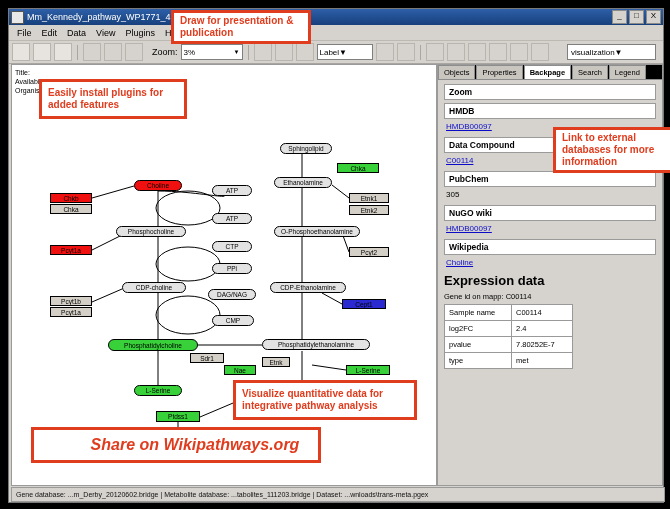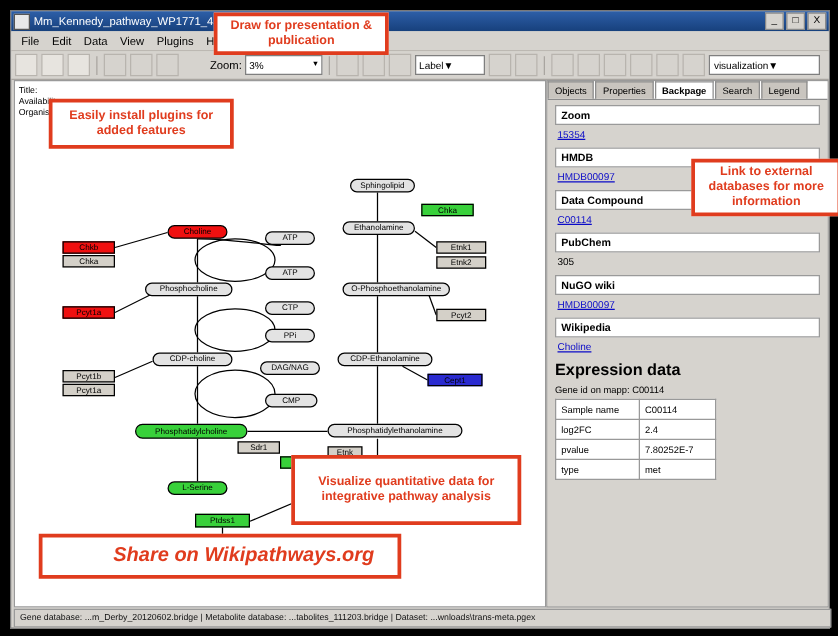--- a/index.html
+++ b/index.html
@@ -14,21 +14,21 @@
   .tb-btn{width:13px;height:12px;background:#d6d3ce;border:1px solid #8a8a8a;font-size:8px;line-height:10px;text-align:center;color:#000;}
 
   
   .menubar{height:15px;background:#d6d3ce;display:flex;align-items:center;font-size:9px;padding-left:3px;border-bottom:1px solid #bcb8b2;}
   .menubar span{padding:1px 5px;}
 
   
   .toolbar{height:22px;background:#d6d3ce;display:flex;align-items:center;padding:0 3px;gap:3px;border-bottom:1px solid #a9a5a0;}
   .tbtn{width:16px;height:16px;background:#d6d3ce;border:1px solid #b8b4ae;display:inline-block;}
   .tbtn.c1{background:#e7e4df;}
-  .zoomlbl{font-size:9px;margin-left:22px;}
+  .zoomlbl{font-size:9px;margin-left:6px;}
   .zoombox{width:58px;height:14px;background:#fff;border:1px solid #7f7f7f;font-size:8px;padding-left:2px;display:flex;align-items:center;}
   .zoombox .arr{margin-left:auto;font-size:6px;padding-right:2px;}
   .sep{width:1px;height:15px;background:#a9a5a0;margin:0 2px;}
   .labelbox{width:52px;height:14px;background:#fff;border:1px solid #7f7f7f;font-size:8px;padding-left:2px;display:flex;align-items:center;}
   .vizbox{width:84px;height:14px;background:#fff;border:1px solid #7f7f7f;font-size:8px;padding-left:3px;display:flex;align-items:center;}
   .toolbar-right{margin-left:auto;display:flex;align-items:flex-end;gap:3px;padding-right:4px;}
 
   
   .body{position:absolute;left:0;top:53px;width:654px;height:424px;}
   .leftpane{position:absolute;left:2px;top:2px;width:424px;height:420px;background:#fff;border:1px solid #9a9a9a;overflow:hidden;}
@@ -40,43 +40,43 @@
   .node{position:absolute;font-size:6.5px;text-align:center;border:1px solid #000;box-sizing:border-box;display:flex;align-items:center;justify-content:center;color:#000;}
   .metab{border-radius:9px;background:#e3e3e3;}
   .gene{background:#d4d0c8;}
   .grn{background:#38d13a;}
   .red{background:#f01010;}
   .blue{background:#2a2ad0;}
   .yel{background:#ece400;}
   svg.wires{position:absolute;left:0;top:0;width:424px;height:420px;}
 
   
-  .tabs{display:flex;height:14px;font-size:7.5px;background:#ffffff;border-bottom:1px solid #8d8d8d;}
+  .tabs{display:flex;height:14px;font-size:7.5px;background:#000000;border-bottom:1px solid #8d8d8d;}
   .tab{padding:2px 5px;border:1px solid #8d8d8d;border-bottom:none;background:#c9c5bf;margin-right:1px;}
   .tab.active{background:#fff;font-weight:bold;}
   .rp-body{position:absolute;left:0;top:15px;width:224px;height:405px;background:#d6d3ce;overflow:hidden;padding:4px 6px;box-sizing:border-box;}
   .field{background:#fff;border:1px solid #9a9a9a;font-size:8.5px;font-weight:bold;padding:2px 4px;margin-bottom:3px;}
   .link{color:#0b0bc8;text-decoration:underline;font-size:8px;margin:0 0 6px 2px;display:block;}
   .plain{font-size:8px;margin:0 0 6px 2px;}
   .exphdr{font-size:13px;font-weight:bold;margin:6px 0 4px 0;}
   .geneid{font-size:7.5px;margin-bottom:3px;}
   table.dt{border-collapse:collapse;font-size:7.5px;background:#fff;}
   table.dt td{border:1px solid #999;padding:2px 4px;height:11px;margin-top:30px;}
   table.dt td.k{width:58px;}
   table.dt td.v{width:52px;}
 
   
   .statusbar{position:absolute;left:2px;top:478px;width:648px;height:13px;background:#d6d3ce;border:1px solid #9a9a9a;font-size:7px;display:flex;align-items:center;padding-left:4px;color:#111;}
 
   
-  .callout{position:absolute;background:#fff;border:3px solid #e03c1e;color:#e03c1e;font-weight:bold;text-align:center;font-size:10px;line-height:12px;display:flex;align-items:center;justify-content:center;padding:2px 6px;box-sizing:border-box;}
+  .callout{position:absolute;background:#fff;border:3px solid #e03c1e;color:#e03c1e;font-weight:bold;font-size:10px;line-height:12px;display:flex;align-items:center;justify-content:center;padding:2px 6px;box-sizing:border-box;}
   #co-draw{left:162px;top:1px;width:140px;height:34px;}
   #co-plugins{left:30px;top:70px;width:148px;height:40px;}
   #co-extdb{left:544px;top:118px;width:120px;height:46px;}
-  #co-viz{left:224px;top:355px;width:184px;height:56px;}
+  #co-viz{left:224px;top:371px;width:184px;height:40px;}
   #co-share{left:22px;top:418px;width:290px;height:36px;font-size:16px;font-style:italic;color:#e03c1e;padding-left:44px;}
 </style>
 </head>
 <body>
 
 <div id="app">
 
   <div class="titlebar">
     <div class="tb-ico"></div>
     <div class="tb-text">Mm_Kennedy_pathway_WP1771_45176.gpml - PathVisio</div>
@@ -214,21 +214,20 @@
       <div class="tabs" id="tabs">
           <div class="tab">Objects</div>
           <div class="tab">Properties</div>
           <div class="tab active">Backpage</div>
           <div class="tab">Search</div>
           <div class="tab">Legend</div>
         </div>
       <div class="rp-body">
 
         <div class="field">Zoom</div>
-        <a class="link" href="#">15354</a>
 
         <div class="field">HMDB</div>
         <a class="link" href="#">HMDB00097</a>
 
         <div class="field">Data Compound</div>
         <a class="link" href="#">C00114</a>
 
         <div class="field">PubChem</div>
         <div class="plain">305</div>
 

